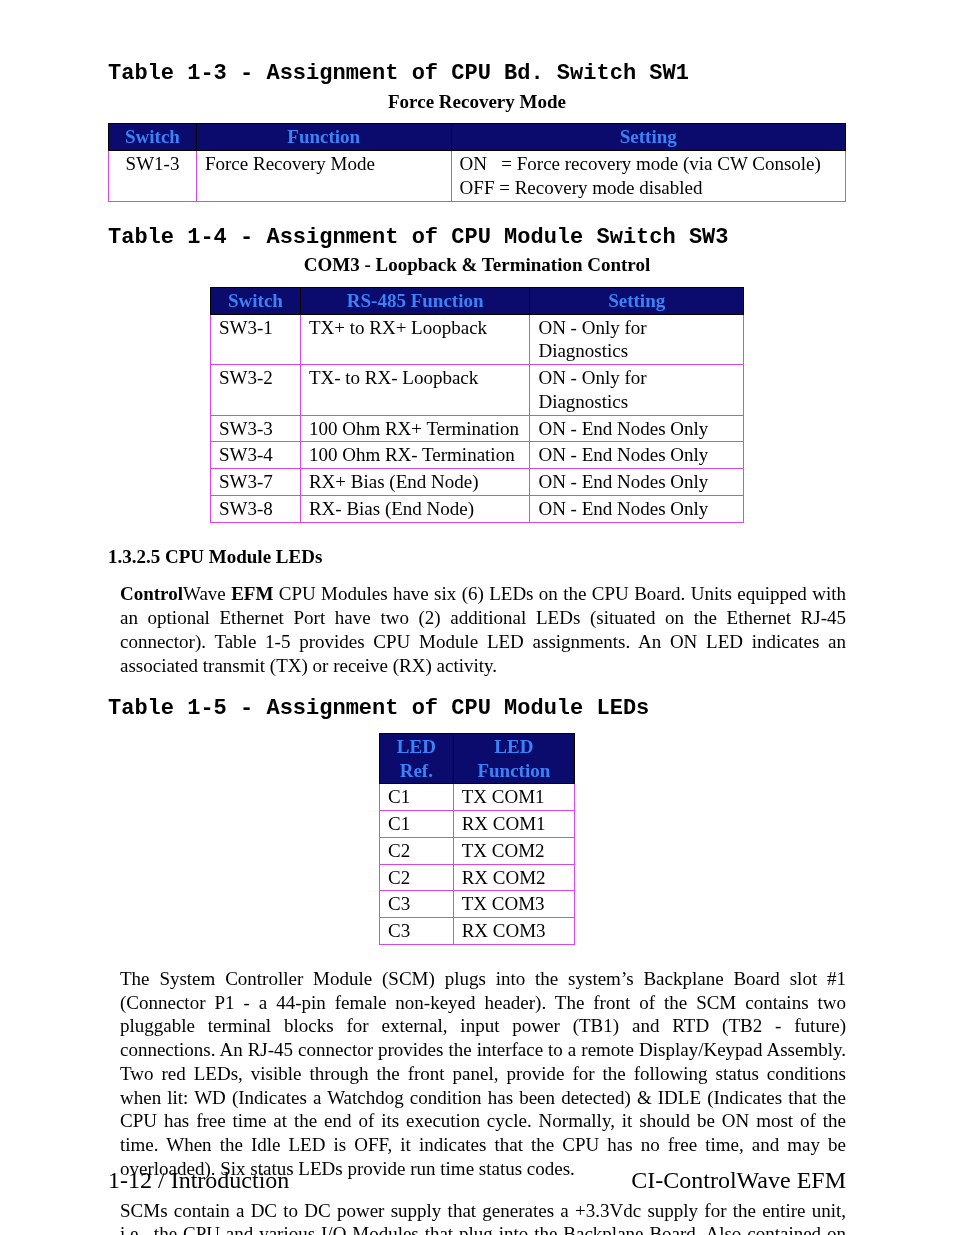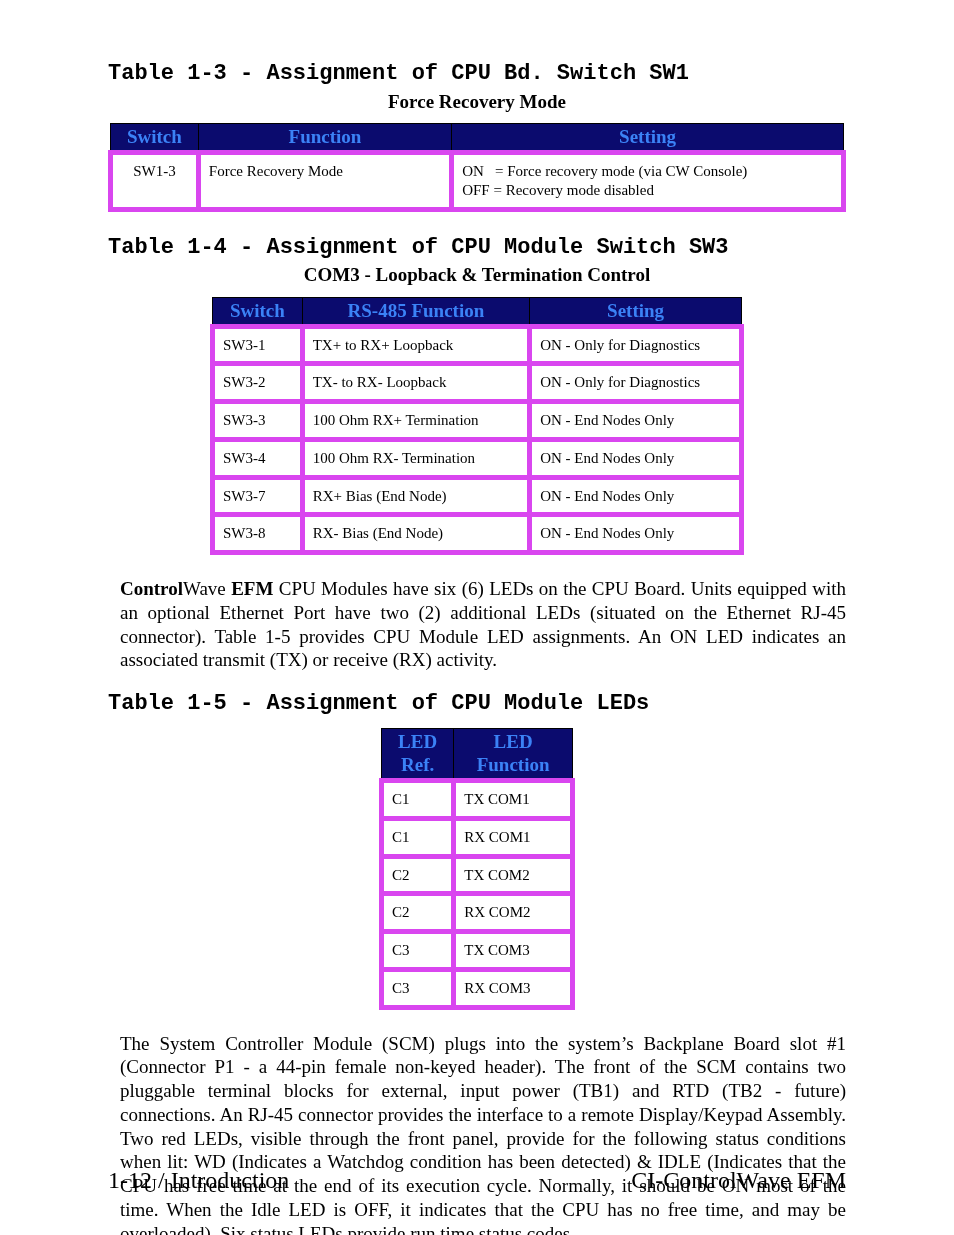--- a/index.html
+++ b/index.html
@@ -39,23 +39,23 @@
     background: #0b0b6e;
     color: #3b82f6;
     font-weight: bold;
     border: 1px solid #000;
     padding: 1px 8px;
     text-align: center;
     font-family: "Times New Roman", Times, serif;
     font-size: 19px;
   }
   td {
-    border: 5px solid #d946ef;
-    padding: 7px 8px;
-    font-size: 15px;
+    border: 1px solid #d946ef;
+    padding: 1px 8px;
+    font-size: 19px;
     vertical-align: top;
     font-family: "Times New Roman", Times, serif;
   }
   .center { text-align: center; }
   .heading {
     font-weight: bold;
     font-size: 19px;
     margin: 10px 0 14px 0;
   }
   .para {
@@ -155,20 +155,21 @@
       <td>ON - End Nodes Only</td>
     </tr>
     <tr>
       <td>SW3-8</td>
       <td>RX- Bias (End Node)</td>
       <td>ON - End Nodes Only</td>
     </tr>
   </tbody>
     </table>
 
+  <p class="heading">1.3.2.5  CPU Module LEDs</p>
 
   <p class="para">
     <b>Control</b><span>Wave </span><b>EFM</b><span> CPU Modules have six (6) LEDs on the CPU Board. Units equipped with an optional Ethernet Port have two (2) additional LEDs (situated on the Ethernet RJ-45 connector). Table 1-5 provides CPU Module LED assignments. An ON LED indicates an associated transmit (TX) or receive (RX) activity.</span>
   </p>
 
   <p class="caption" style="margin-bottom:10px">Table 1-5 - Assignment of CPU Module LEDs</p>
 
   <table class="tbl3">
     <colgroup>
         <col class="c1">

